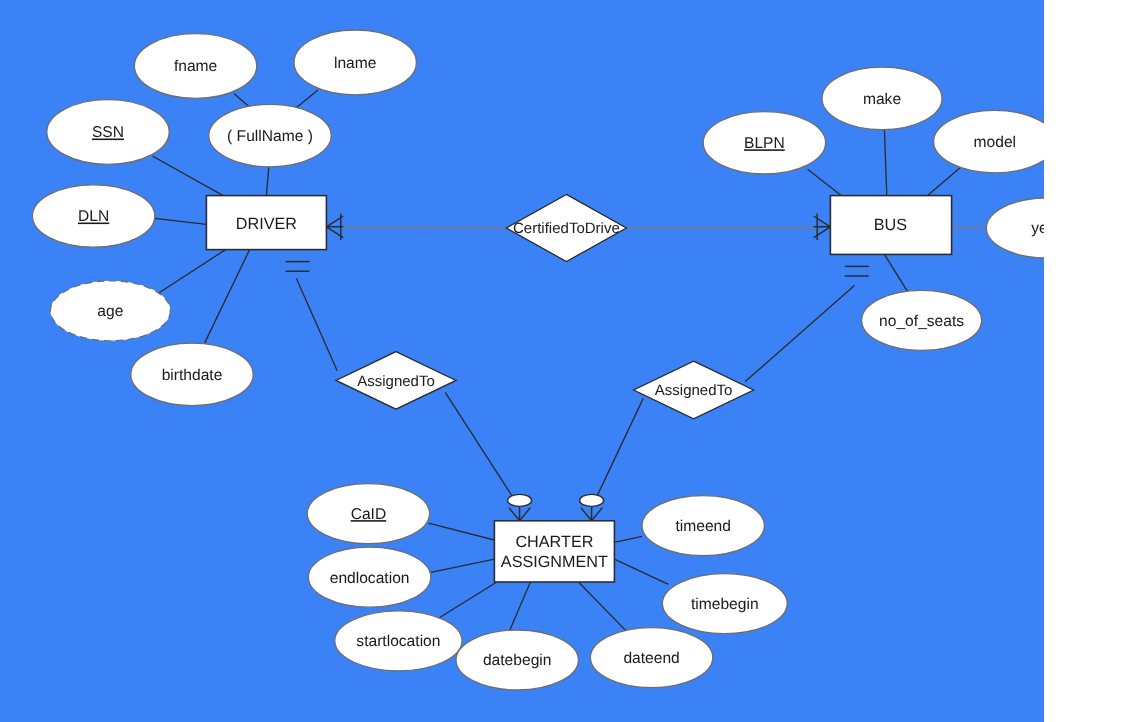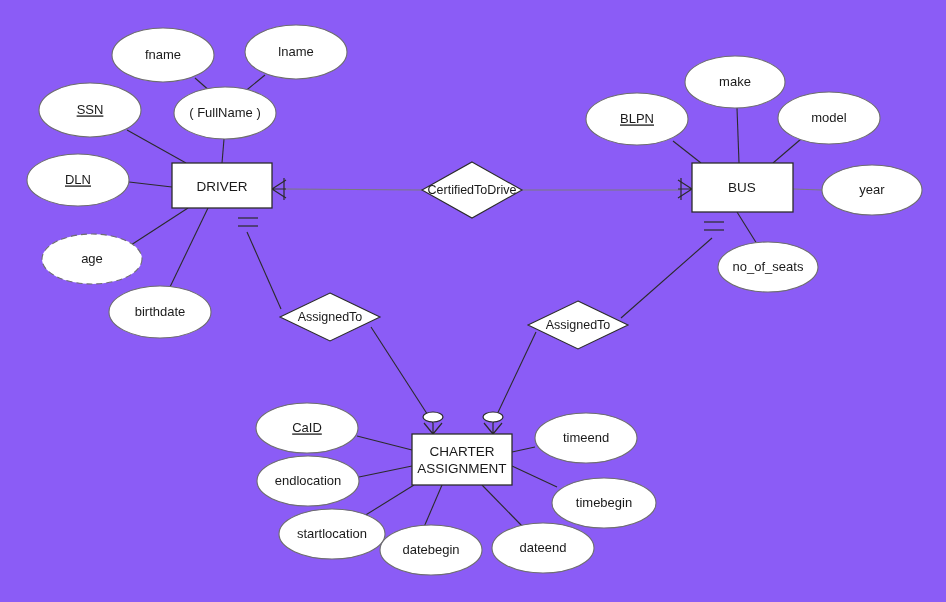--- a/index.html
+++ b/index.html
@@ -6,23 +6,23 @@
   html, body {
     margin: 0;
     padding: 0;
     background: #ffffff;
   }
   body {
     font-family: "Liberation Sans", sans-serif;
   }
   #canvas {
     position: relative;
-    width: 946px;
+    width: 870px;
     height: 602px;
-    background: #8b5cf6;
+    background: #3b82f6;
     overflow: hidden;
   }
   svg#er {
     display: block;
     width: 946px;
     height: 602px;
   }
   .edge {
     stroke: #2b2b2b;
     stroke-width: 1.1;

